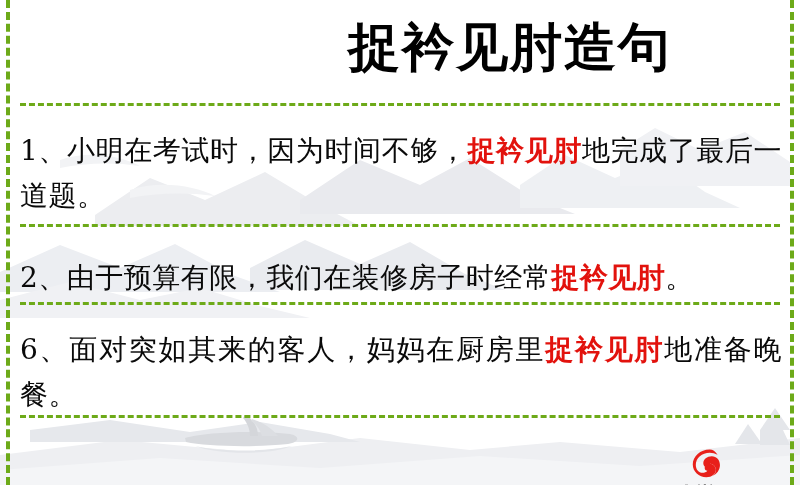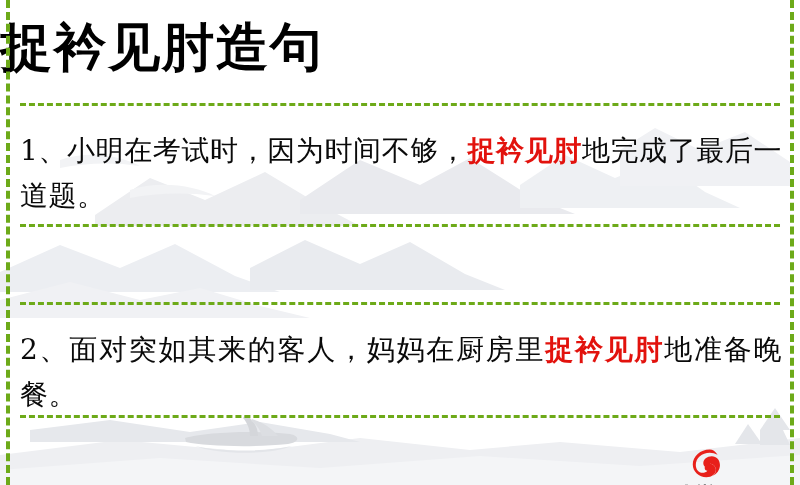--- a/index.html
+++ b/index.html
@@ -57,21 +57,21 @@
     border-top: 3px dashed #6daa19;
     z-index: 3;
   }
 
   
   #title {
     position: absolute;
     left: 0;
     top: 12px;
     width: 672px;
-    text-align: left;
+    text-align: right;
     font-family: "DejaVu Serif", "Liberation Serif", serif;
     font-weight: bold;
     font-size: 52px;
     line-height: 70px;
     letter-spacing: 2px;
     color: #000000;
     z-index: 2;
     white-space: nowrap;
   }
 
@@ -172,22 +172,23 @@
 
   <div id="title">捉衿见肘造句</div>
 
   <div class="sep" style="top:103px;"></div>
   <div class="sep" style="top:224px;"></div>
   <div class="sep" style="top:302px;"></div>
   <div class="sep" style="top:415px;"></div>
 
   <div class="sentence" id="s1"><span>1、小明在考试时，因为时间不够，</span><span class="kw">捉衿见肘</span><span>地完成了最后一道题。</span></div>
 
-
-  <div class="sentence" id="s3"><span>2、面对突如其来的客人，妈妈在厨房里</span><span class="kw">捉衿见肘</span><span>地准备晚餐。</span></div>
+  <div class="sentence" id="s2"><span>2、由于预算有限，我们在装修房子时经常</span><span class="kw">捉衿见肘</span><span>。</span></div>
+
+  <div class="sentence" id="s3"><span>6、面对突如其来的客人，妈妈在厨房里</span><span class="kw">捉衿见肘</span><span>地准备晚餐。</span></div>
 
   <div id="logo">
     <svg id="logo-mark" viewBox="0 0 100 100" aria-hidden="true">
       <path d="M64,10 C36,10 14,30 14,54 C14,76 32,92 54,92 C70,92 82,82 82,70
                C82,60 74,52 63,52 C55,52 49,57 49,64 C49,69 52,73 57,73
                C54,77 48,79 43,79 C31,79 23,69 23,56 C23,35 41,20 64,20
                C72,20 80,22 87,26 C80,15 73,10 64,10 Z" fill="#e8201a"></path>
       <path d="M70,30 C56,30 45,39 45,50 C45,58 51,64 59,64 C64,64 68,61 68,57
                C68,54 66,52 63,52 C74,52 82,60 82,70 C82,78 78,85 71,89
                C85,83 94,70 94,56 C94,41 84,30 70,30 Z" fill="#e8201a"></path>

